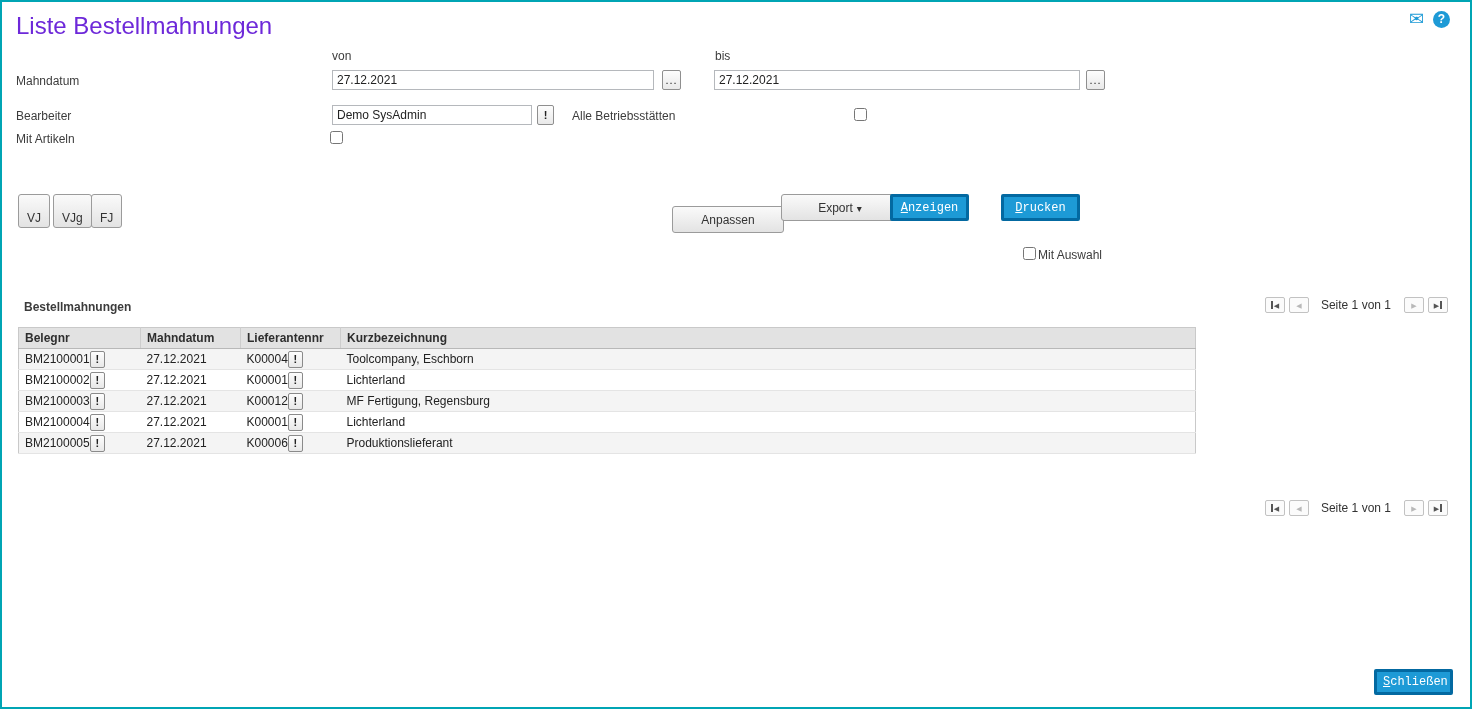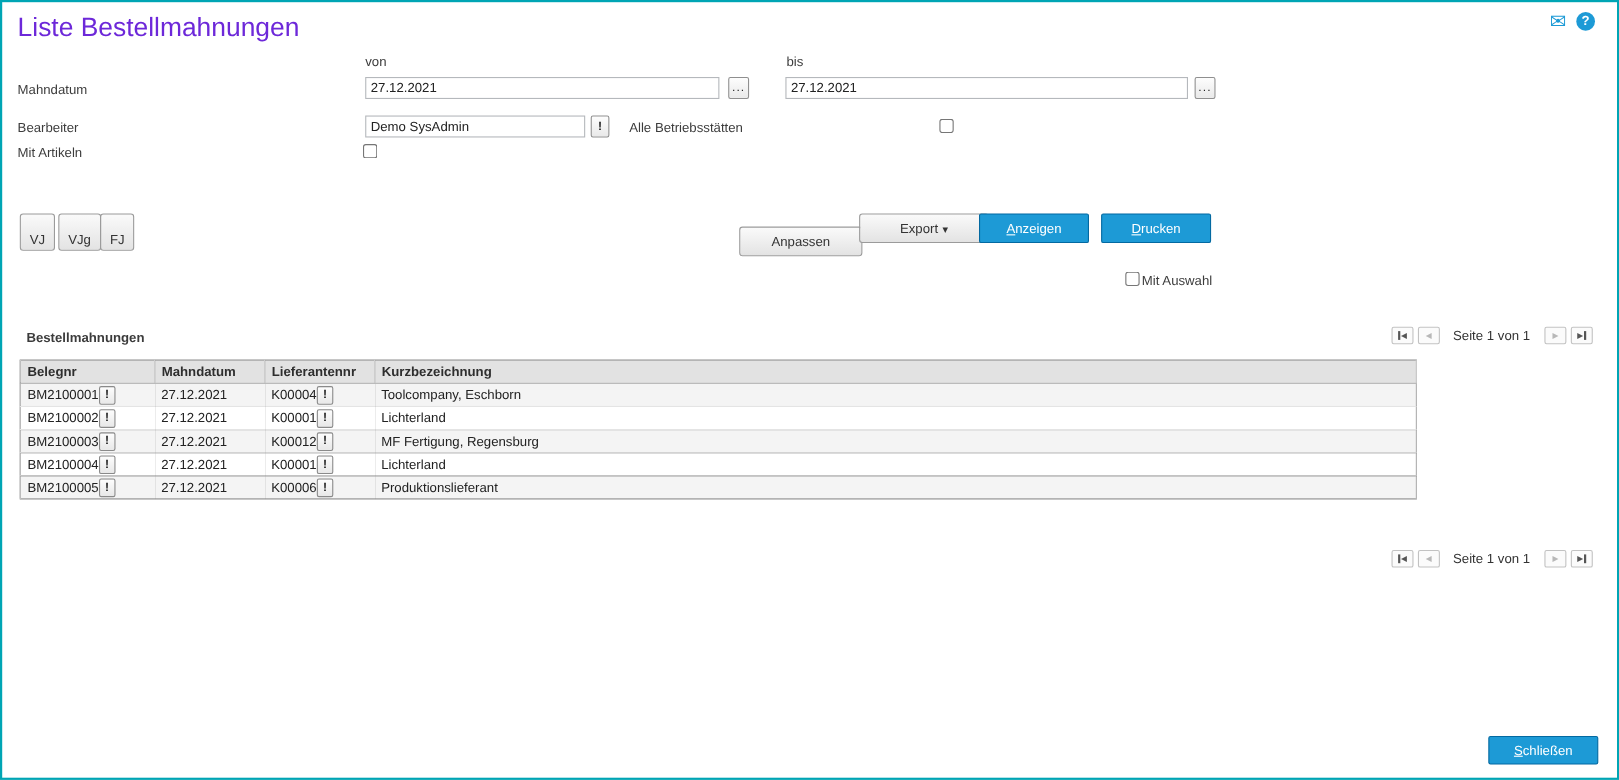--- a/index.html
+++ b/index.html
@@ -41,34 +41,34 @@
 
   .btn {
     height:27px; padding:0 14px;
     border:1px solid #9b9b9b; border-radius:3px;
     background:linear-gradient(#fafafa,#e3e3e3);
     font-family:"Liberation Sans", sans-serif; font-size:12px; color:#333;
     cursor:pointer;
   }
   .btn.small { padding:16px 8px; }
   .btn-blue {
-    height:27px; width:100px; border:1px solid #0369a1; border-radius:2px;
-    background:#1d9ad6; color:#fff; font-family:Liberation Sans, sans-serif;
+    height:27px; width:79px; border:3px solid #0369a1; border-radius:2px;
+    background:#1d9ad6; color:#fff; font-family:Liberation Mono, monospace;
     font-size:12px; cursor:pointer;
   }
   .accel { display:block; }
   .accel::first-letter { text-decoration:underline; }
   .caret { margin-left:4px; font-size:10px; }
 
   input[type=checkbox] { width:13px; height:13px; margin:0; cursor:pointer; }
 
   
   table.grid {
     border-collapse:collapse; table-layout:fixed;
-    border:1px solid #c9c9c9; width:1270px; background:#404040;
+    border:1px solid #c9c9c9; width:1178px; background:#ec4899;
   }
   table.grid th {
     height:21px; background:#e2e2e2; border-bottom:1px solid #b8b8b8;
     border-right:1px solid #cdcdcd; text-align:left; padding:0 6px;
     font-size:12px; font-weight:700; color:#2e2e2e; cursor:pointer;
   }
   table.grid th:last-child { border-right:none; }
   table.grid td {
     height:21px; padding:0 6px; font-size:12px; color:#222;
     border-bottom:1px solid #e4e4e4; white-space:nowrap; overflow:hidden;

